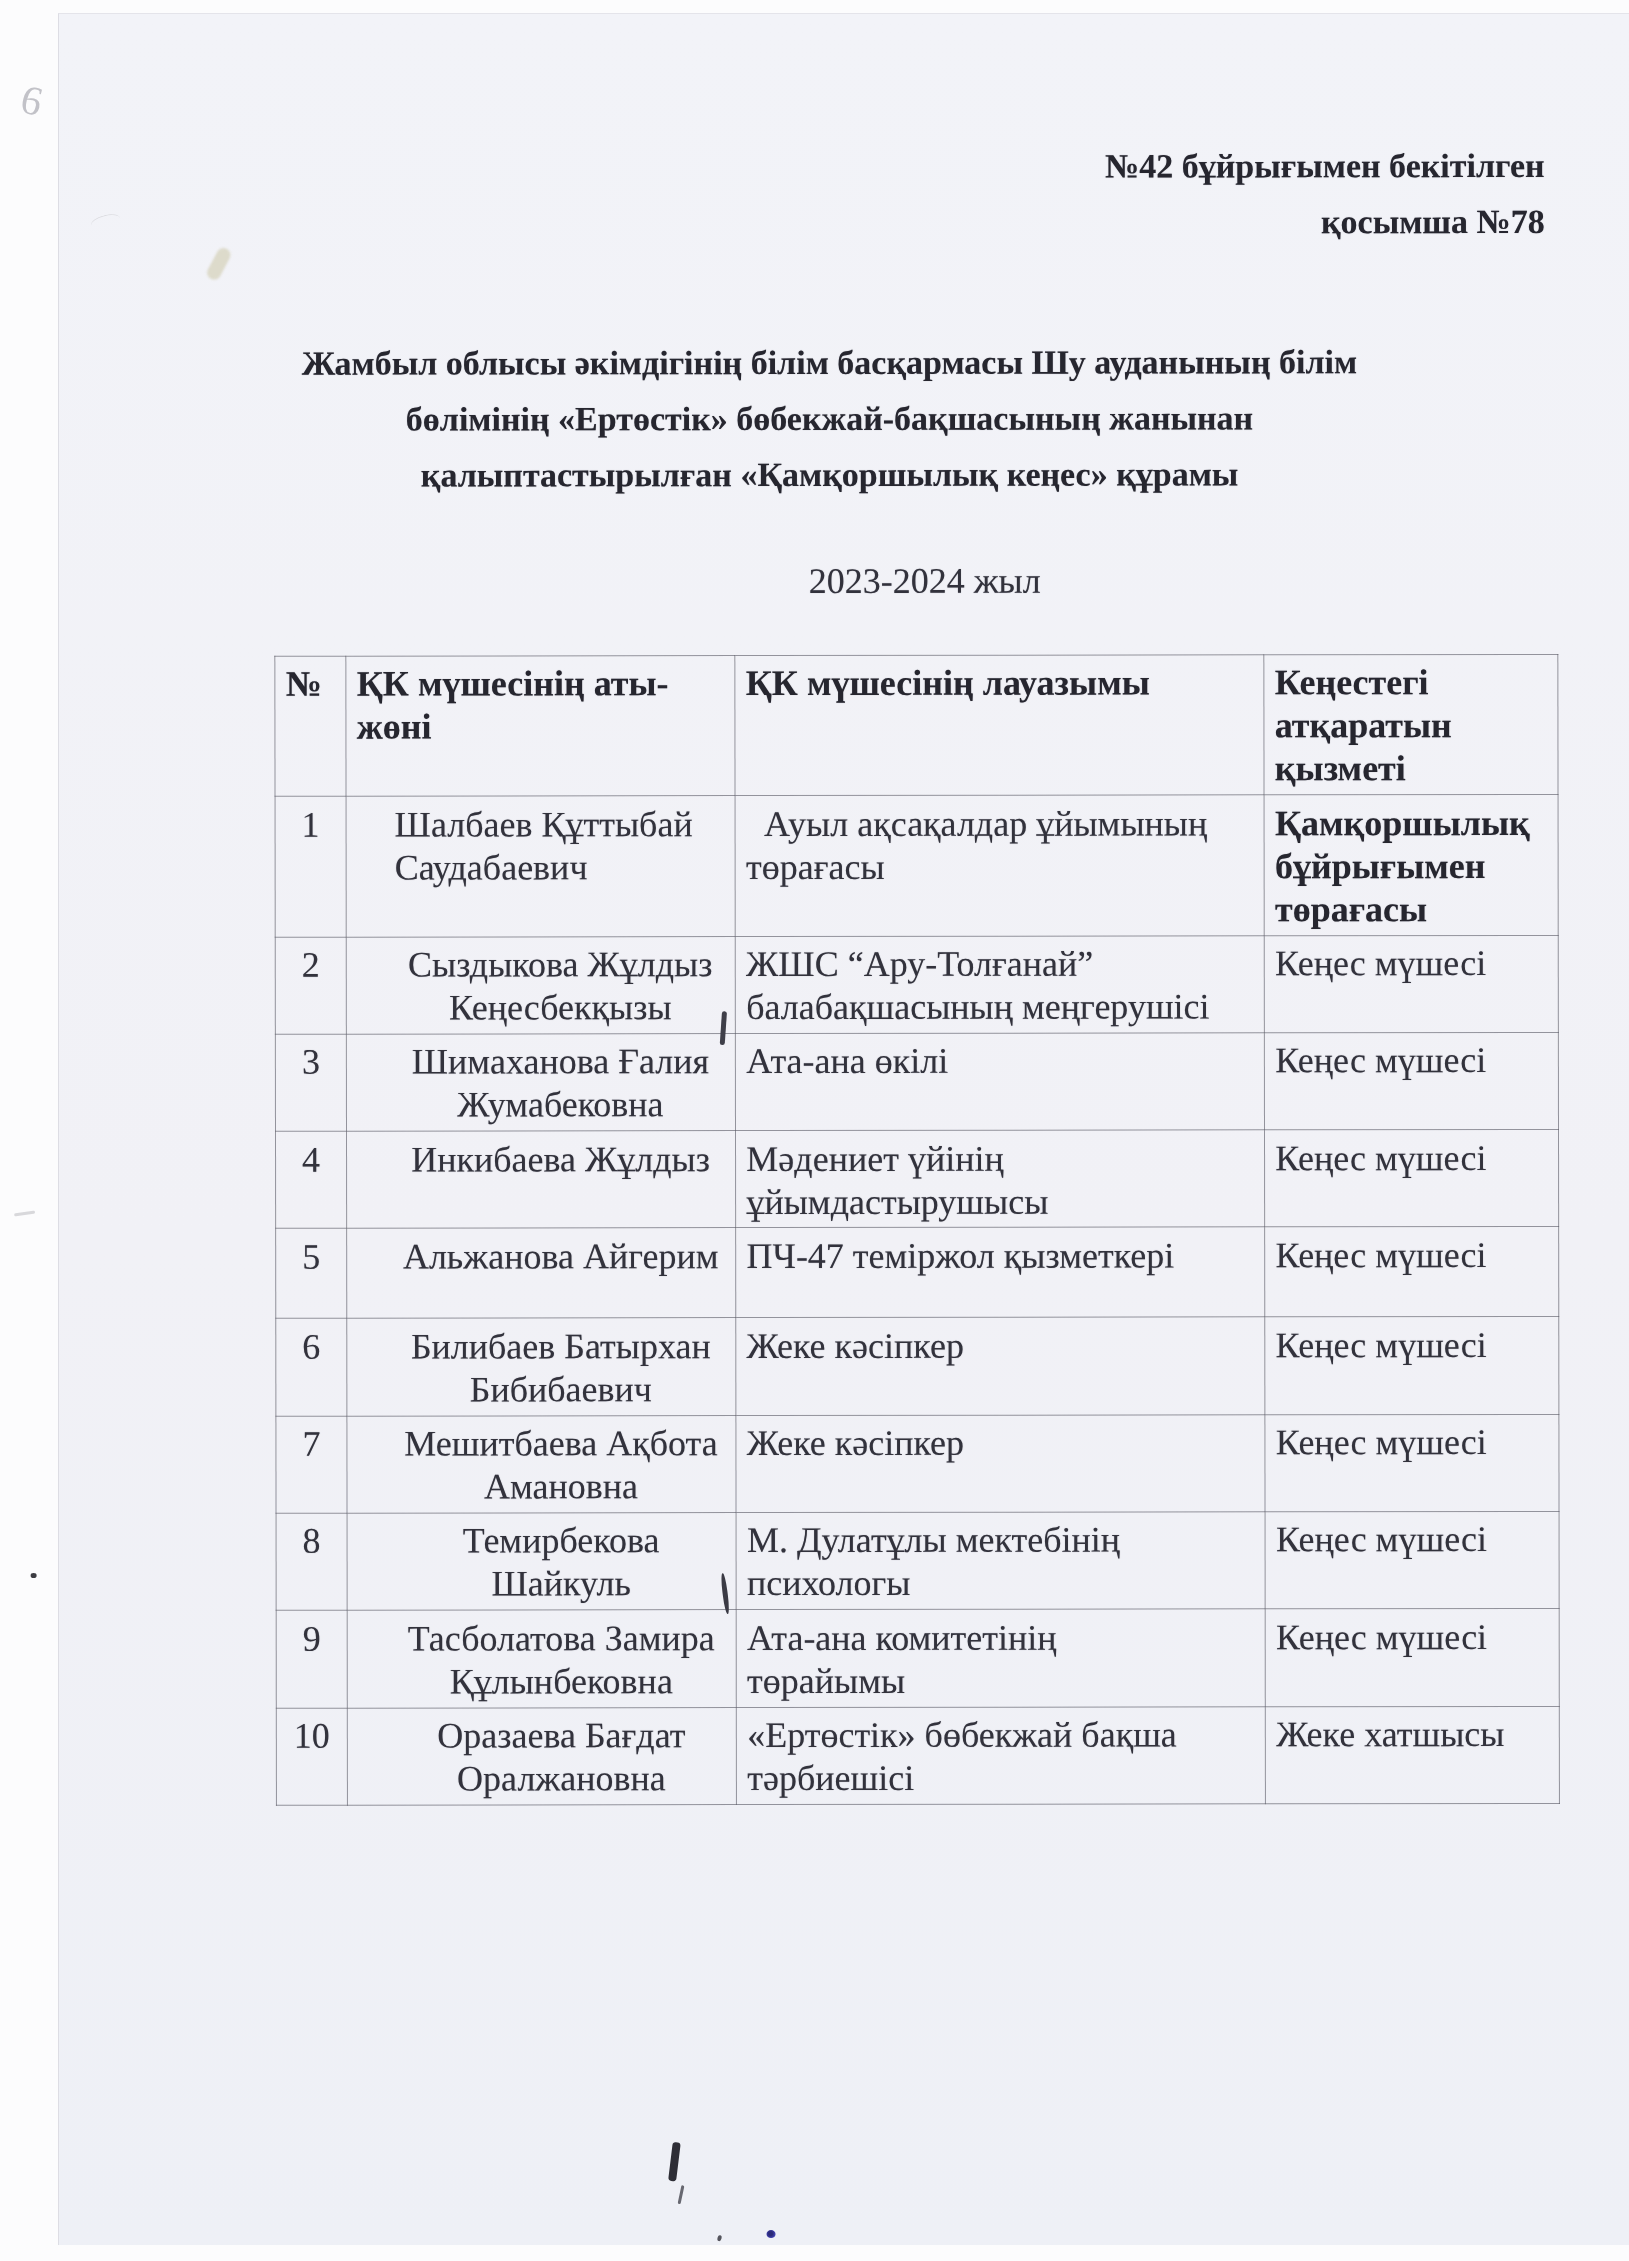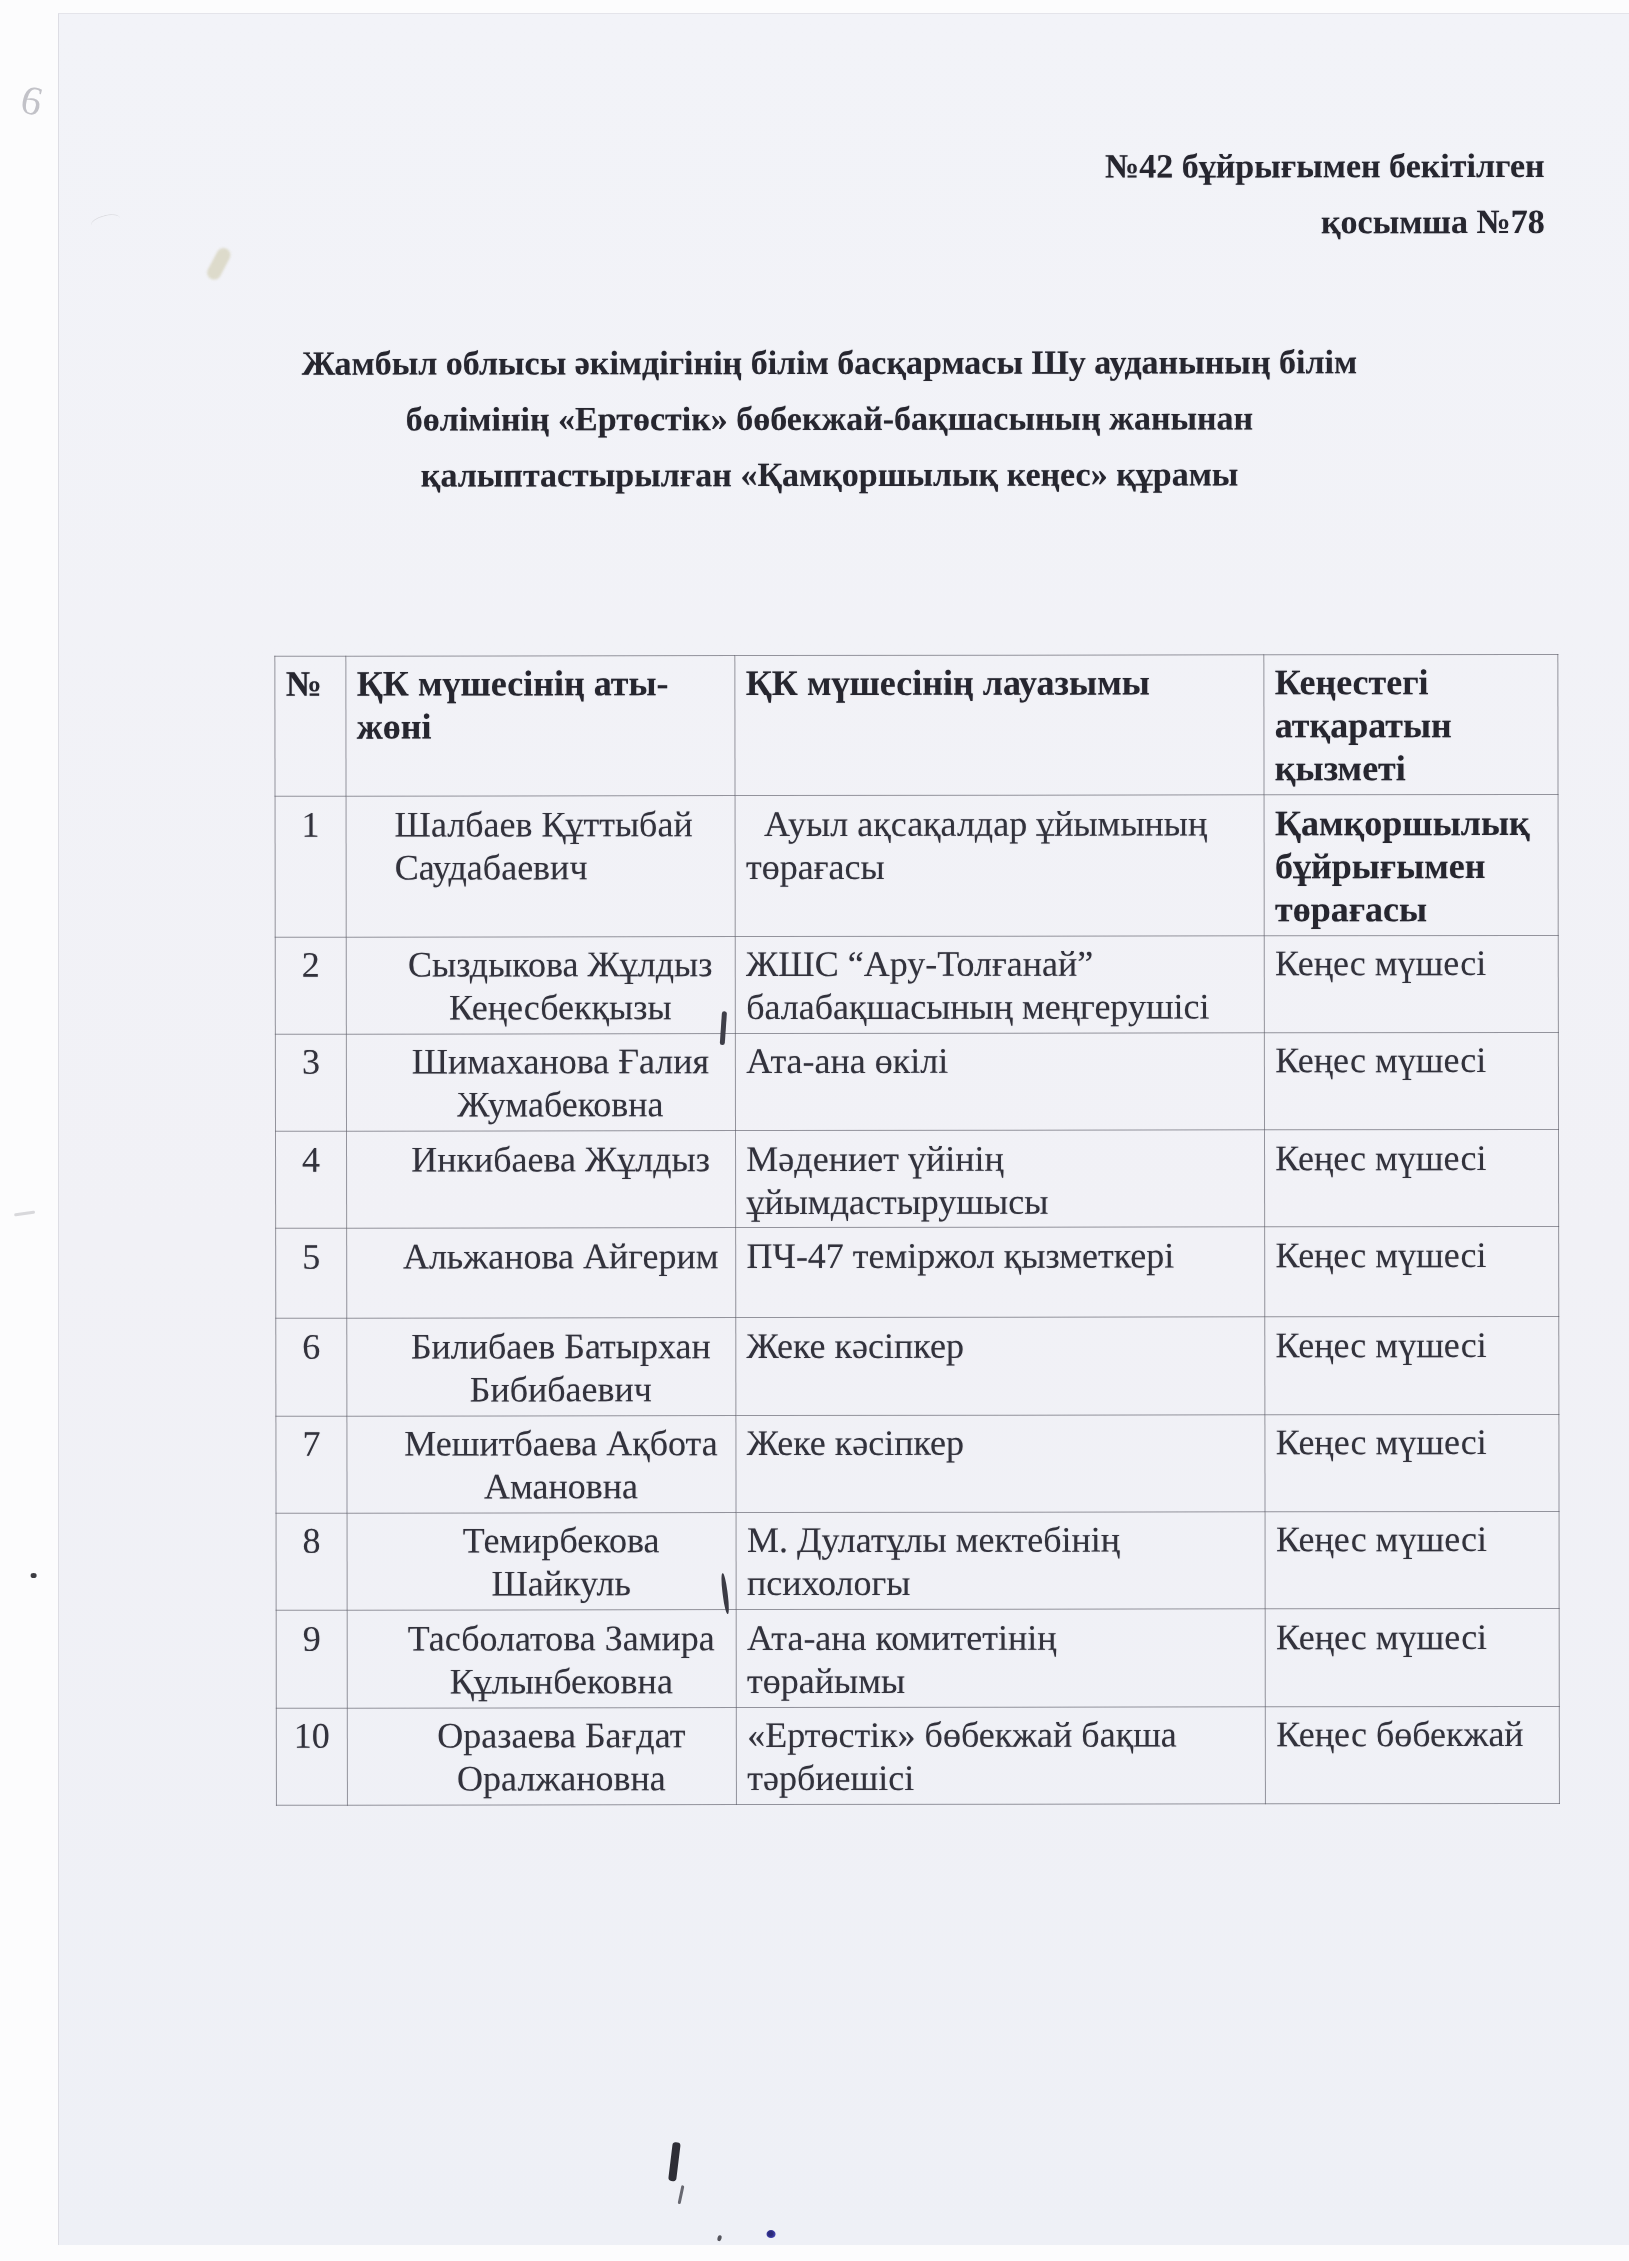--- a/index.html
+++ b/index.html
@@ -100,20 +100,21 @@
     <div>№42 бұйрығымен бекітілген</div>
     <div>қосымша №78</div>
   </div>
 
   <div class="title scan-text">
     <div>Жамбыл облысы әкімдігінің білім басқармасы Шу ауданының білім</div>
     <div>бөлімінің «Ертөстік» бөбекжай-бақшасының жанынан</div>
     <div>қалыптастырылған «Қамқоршылық кеңес» құрамы</div>
   </div>
 
+  <div class="subtitle scan-text">2023-2024 жыл</div>
 
   <table class="council scan-text">
     <colgroup>
         <col class="c1">
         <col class="c2">
         <col class="c3">
         <col class="c4">
       </colgroup>
     <thead>
       <tr>
@@ -203,21 +204,21 @@
 төрайымы</td>
     <td class="c-role">Кеңес мүшесі</td>
   </tr>
 
   <tr>
     <td class="c-num">10</td>
     <td class="c-name">Оразаева Бағдат
 Оралжановна</td>
     <td class="c-pos">«Ертөстік» бөбекжай бақша
 тәрбиешісі</td>
-    <td class="c-role">Кеңес бөбекжай</td>
+    <td class="c-role">Жеке хатшысы</td>
   </tr>
 </tbody>
   </table>
 
   <div class="artifact pencil-six">6</div>
   <div class="artifact pencil-arc"></div>
   <div class="artifact yellow-smudge"></div>
   <div class="artifact pen-stroke-r3"></div>
   <div class="artifact pen-stroke-r9"></div>
   <div class="artifact dot-left"></div>

